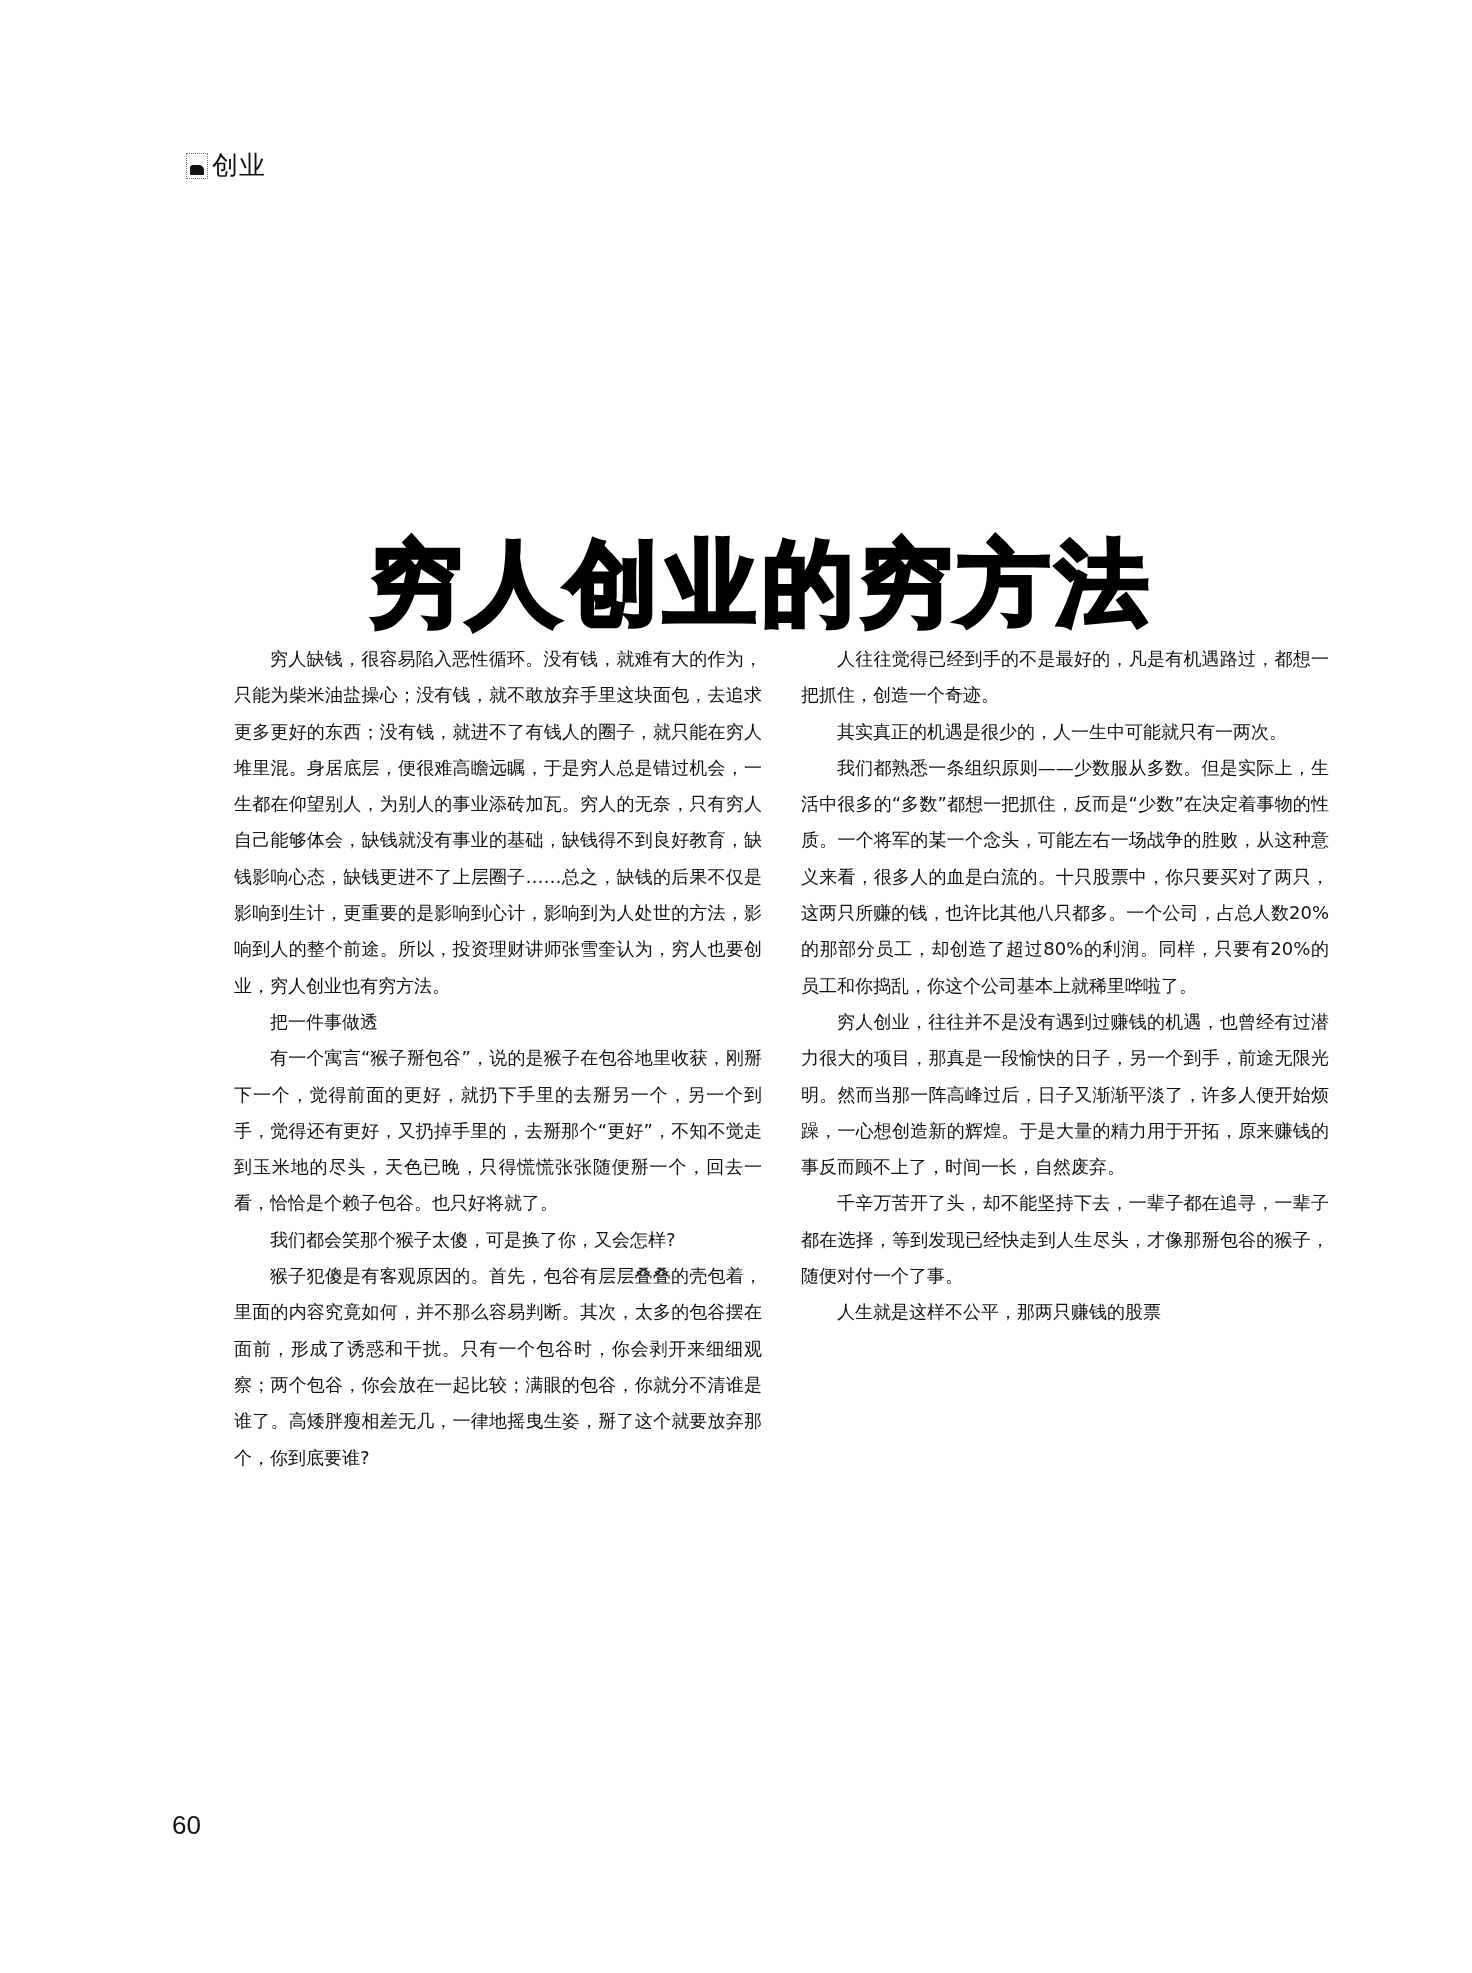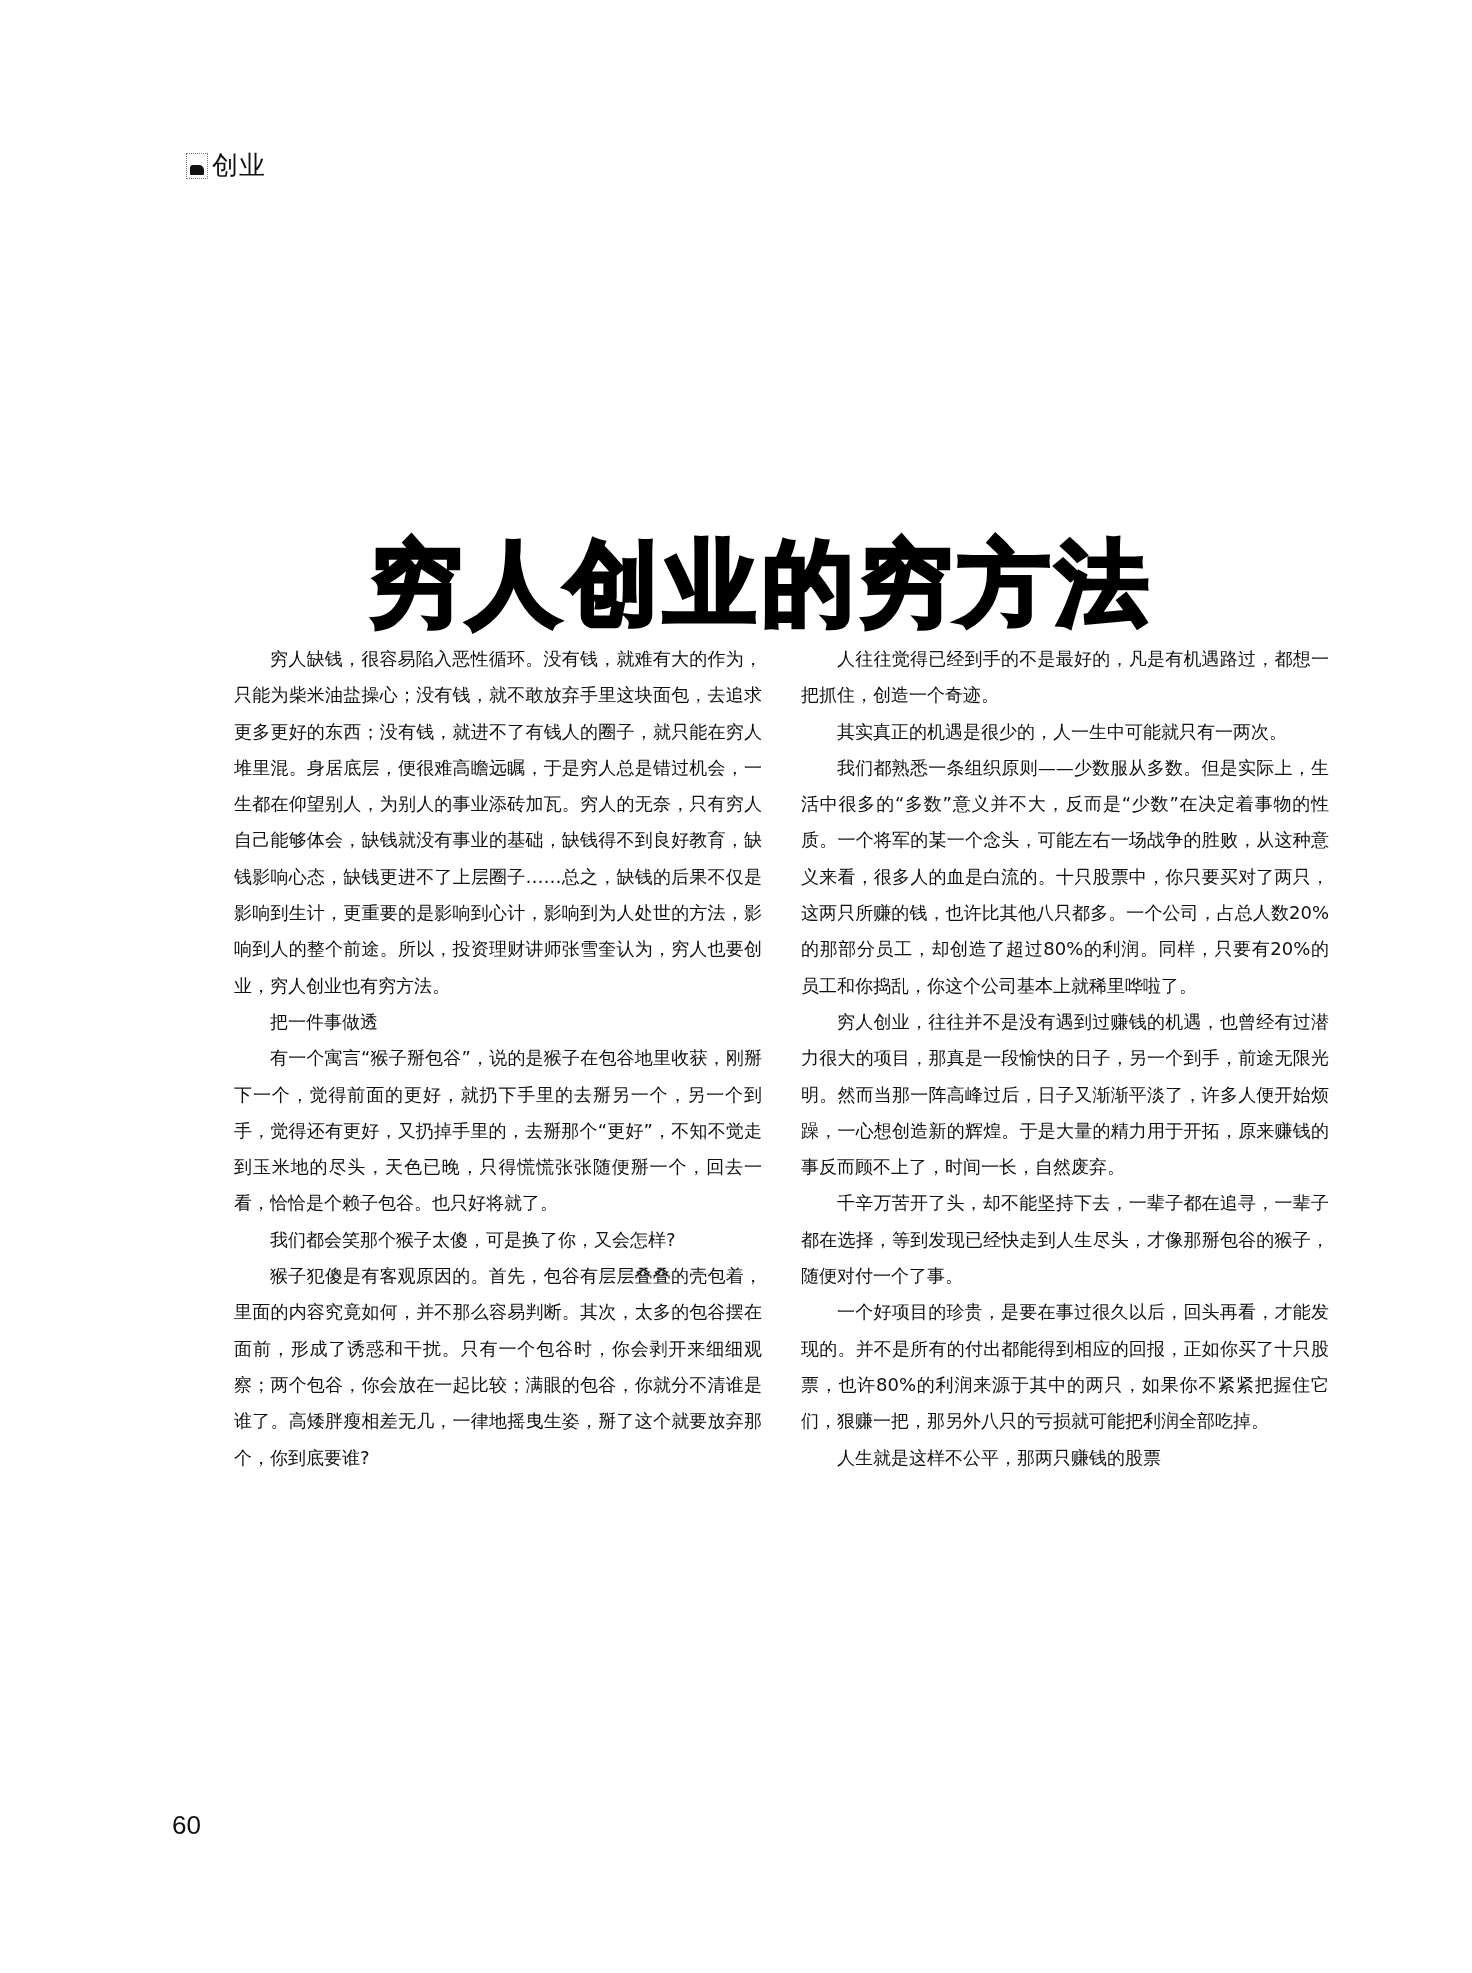--- a/index.html
+++ b/index.html
@@ -32,20 +32,19 @@
   <p>穷人缺钱，很容易陷入恶性循环。没有钱，就难有大的作为，只能为柴米油盐操心；没有钱，就不敢放弃手里这块面包，去追求更多更好的东西；没有钱，就进不了有钱人的圈子，就只能在穷人堆里混。身居底层，便很难高瞻远瞩，于是穷人总是错过机会，一生都在仰望别人，为别人的事业添砖加瓦。穷人的无奈，只有穷人自己能够体会，缺钱就没有事业的基础，缺钱得不到良好教育，缺钱影响心态，缺钱更进不了上层圈子……总之，缺钱的后果不仅是影响到生计，更重要的是影响到心计，影响到为人处世的方法，影响到人的整个前途。所以，投资理财讲师张雪奎认为，穷人也要创业，穷人创业也有穷方法。</p>
   <p class="subhead">把一件事做透</p>
   <p>有一个寓言“猴子掰包谷”，说的是猴子在包谷地里收获，刚掰下一个，觉得前面的更好，就扔下手里的去掰另一个，另一个到手，觉得还有更好，又扔掉手里的，去掰那个“更好”，不知不觉走到玉米地的尽头，天色已晚，只得慌慌张张随便掰一个，回去一看，恰恰是个赖子包谷。也只好将就了。</p>
   <p>我们都会笑那个猴子太傻，可是换了你，又会怎样?</p>
   <p>猴子犯傻是有客观原因的。首先，包谷有层层叠叠的壳包着，里面的内容究竟如何，并不那么容易判断。其次，太多的包谷摆在面前，形成了诱惑和干扰。只有一个包谷时，你会剥开来细细观察；两个包谷，你会放在一起比较；满眼的包谷，你就分不清谁是谁了。高矮胖瘦相差无几，一律地摇曳生姿，掰了这个就要放弃那个，你到底要谁?</p>
 </div>
 
 <div class="column col-right">
   <p>人往往觉得已经到手的不是最好的，凡是有机遇路过，都想一把抓住，创造一个奇迹。</p>
   <p>其实真正的机遇是很少的，人一生中可能就只有一两次。</p>
-  <p>我们都熟悉一条组织原则——少数服从多数。但是实际上，生活中很多的“多数”意义并不大，反而是“少数”在决定着事物的性质。一个将军的某一个念头，可能左右一场战争的胜败，从这种意义来看，很多人的血是白流的。十只股票中，你只要买对了两只，这两只所赚的钱，也许比其他八只都多。一个公司，占总人数20%的那部分员工，却创造了超过80%的利润。同样，只要有20%的员工和你捣乱，你这个公司基本上就稀里哗啦了。</p>
+  <p>我们都熟悉一条组织原则——少数服从多数。但是实际上，生活中很多的“多数”都想一把抓住，反而是“少数”在决定着事物的性质。一个将军的某一个念头，可能左右一场战争的胜败，从这种意义来看，很多人的血是白流的。十只股票中，你只要买对了两只，这两只所赚的钱，也许比其他八只都多。一个公司，占总人数20%的那部分员工，却创造了超过80%的利润。同样，只要有20%的员工和你捣乱，你这个公司基本上就稀里哗啦了。</p>
   <p>穷人创业，往往并不是没有遇到过赚钱的机遇，也曾经有过潜力很大的项目，那真是一段愉快的日子，另一个到手，前途无限光明。然而当那一阵高峰过后，日子又渐渐平淡了，许多人便开始烦躁，一心想创造新的辉煌。于是大量的精力用于开拓，原来赚钱的事反而顾不上了，时间一长，自然废弃。</p>
   <p>千辛万苦开了头，却不能坚持下去，一辈子都在追寻，一辈子都在选择，等到发现已经快走到人生尽头，才像那掰包谷的猴子，随便对付一个了事。</p>
-  <p>一个好项目的珍贵，是要在事过很久以后，回头再看，才能发现的。并不是所有的付出都能得到相应的回报，正如你买了十只股票，也许80%的利润来源于其中的两只，如果你不紧紧把握住它们，狠赚一把，那另外八只的亏损就可能把利润全部吃掉。</p>
   <p>人生就是这样不公平，那两只赚钱的股票</p>
 </div>
 
 <div class="page-number">60</div>
 
 </body></html>

